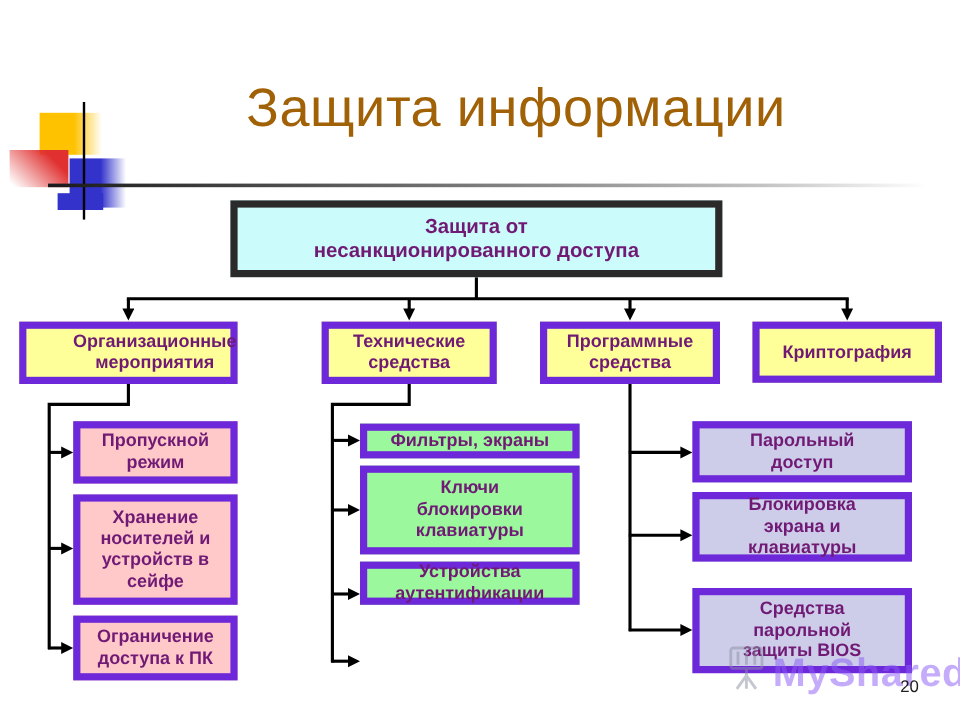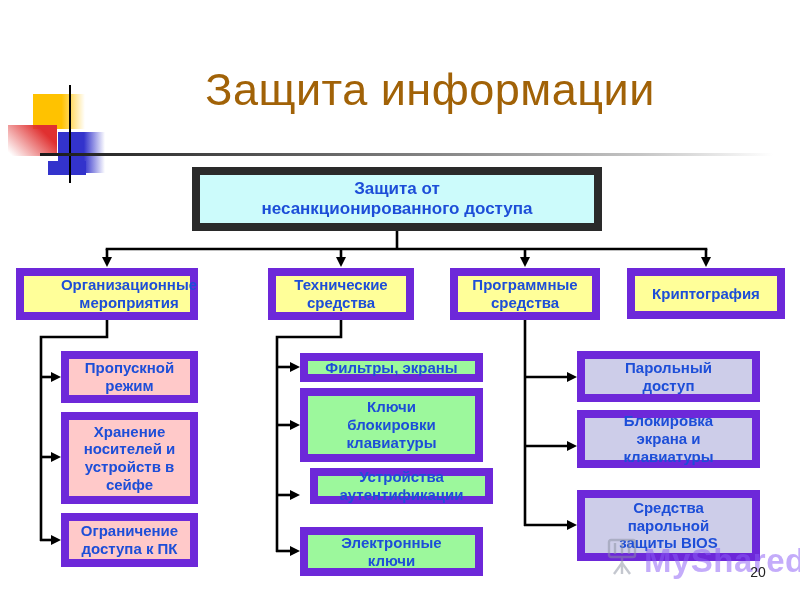--- a/index.html
+++ b/index.html
@@ -50,22 +50,22 @@
   }
 
   
   .box {
     position: absolute;
     display: flex;
     align-items: center;
     justify-content: center;
     text-align: center;
     font-weight: bold;
-    color: #1d4ed8;
-    border: 8px solid #6d28d9;
+    color: #701a75;
+    border: 6px solid #6d28d9;
   }
   .box .lbl { white-space: pre-line; line-height: 1.18; }
   .root-box { background: #CCFBFB; border-color: #2a2a2a; font-size: 17px; }
   .lvl2     { background: #FFFF99; font-size: 15px; }
   .pink     { background: #FFC9C9; font-size: 15px; }
   .green    { background: #9CF89C; font-size: 15px; }
   .lav      { background: #CDCDE9; font-size: 15px; }
 
   
   .connectors {
@@ -178,27 +178,23 @@
   </div>
 
   <div class="box green" style="left:300px; top:353px; width:183px; height:29px;">
     <span class="lbl">Фильтры, экраны</span>
   </div>
   <div class="box green" style="left:300px; top:388px; width:183px; height:74px;">
     <span class="lbl">Ключи
 блокировки
 клавиатуры</span>
   </div>
-  <div class="box green" style="left:310px; top:468px; width:183px; height:36px;">
+  <div class="box green" style="left:300px; top:468px; width:183px; height:36px;">
     <span class="lbl">Устройства
 аутентификации</span>
-  </div>
-  <div class="box green" style="left:300px; top:527px; width:183px; height:49px;">
-    <span class="lbl">Электронные
-ключи</span>
   </div>
 
   <div class="box lav" style="left:577px; top:351px; width:183px; height:51px;">
     <span class="lbl">Парольный
 доступ</span>
   </div>
   <div class="box lav" style="left:577px; top:410px; width:183px; height:58px;">
     <span class="lbl">Блокировка
 экрана и
 клавиатуры</span>

